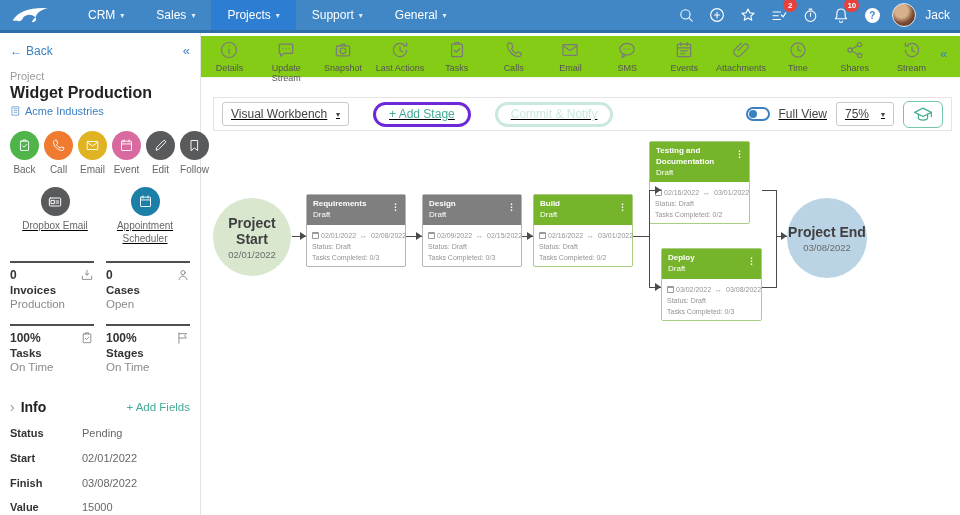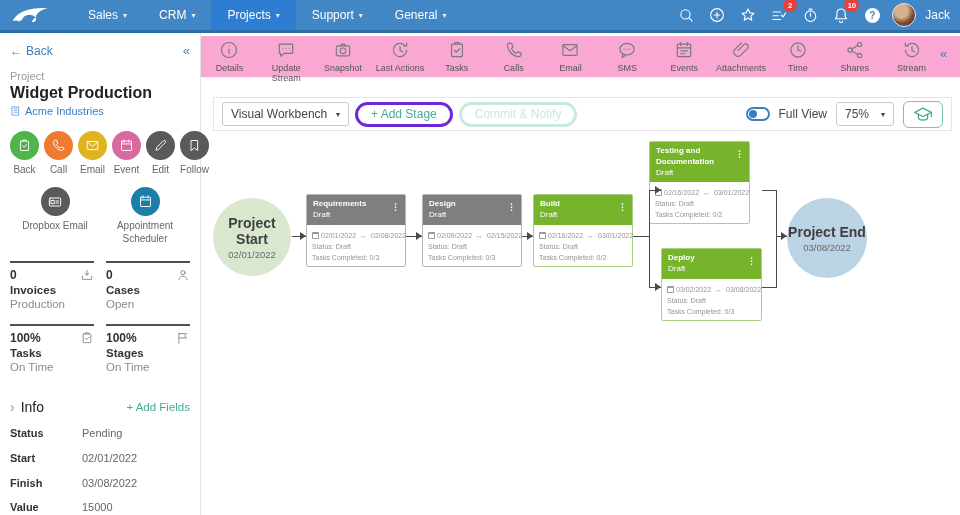--- a/index.html
+++ b/index.html
@@ -15,21 +15,21 @@
   .nav-right{margin-left:auto;display:flex;align-items:center;gap:9px;padding-right:10px;}
   .nav-ico{position:relative;width:22px;height:22px;display:flex;align-items:center;justify-content:center;cursor:pointer;}
   .badge{position:absolute;top:-6px;right:-7px;background:#e8413c;color:#fff;font-size:8px;min-width:14px;height:14px;border-radius:8px;display:flex;align-items:center;justify-content:center;padding:0 3px;font-weight:bold;}
   .help-circ{width:15px;height:15px;border-radius:50%;background:#fff;color:#4186c5;font-size:10px;font-weight:bold;display:flex;align-items:center;justify-content:center;}
   .avatar{width:24px;height:24px;border-radius:50%;background:radial-gradient(circle at 38% 32%, #d9b08c 0 32%, #7a4a33 60%, #4e2f22 100%);border:1px solid #dbe8f4;}
   .user-name{font-size:12px;}
 
   .iw{fill:none;stroke:#fff;stroke-width:1.5;stroke-linecap:round;stroke-linejoin:round;}
 
   
-  .icon-toolbar{position:absolute;left:201px;top:36px;width:759px;height:42px;display:flex;align-items:flex-start;padding-top:4px;border-bottom:1px solid #f2f2f2;background:#f9a8d4;justify-content:space-between;}
+  .icon-toolbar{position:absolute;left:201px;top:36px;width:759px;height:42px;display:flex;align-items:flex-start;padding-top:4px;border-bottom:1px solid #f2f2f2;background:#84cc16;justify-content:space-between;}
   .tb{flex:1;text-align:center;cursor:pointer;}
   .tb svg{display:block;margin:0 auto 3px;}
   .tb-label{font-size:9px;color:#555;}
   .i{fill:none;stroke:#7a7a7a;stroke-width:1.4;stroke-linecap:round;stroke-linejoin:round;}
   .tb-collapse{width:20px;color:#3a7fc1;font-size:13px;padding-top:6px;cursor:pointer;}
   .laquo::before{content:"\00AB";}
 
   
   .left-panel{position:absolute;left:0;top:33px;width:201px;height:482px;border-right:1px solid #e3e3e3;background:#fff;padding:8px 10px;}
   .back-row{display:flex;justify-content:space-between;align-items:center;color:#3a7fc1;font-size:12px;margin-top:2px;}
@@ -40,41 +40,41 @@
   .rec-title{color:#222;font-size:16px;font-weight:bold;margin-top:2px;}
   .account-row{display:flex;align-items:center;gap:4px;margin-top:3px;color:#3a7fc1;font-size:11px;cursor:pointer;}
 
   .actions-row{display:flex;margin-top:14px;gap:5px;}
   .action{width:30px;text-align:center;cursor:pointer;}
   .action-circle{width:29px;height:29px;border-radius:50%;display:flex;align-items:center;justify-content:center;margin:0 auto;}
   .action-label{font-size:10px;color:#666;margin-top:4px;}
   .c-task{background:#4fb54a;} .c-call{background:#ee7b30;} .c-email{background:#e0b322;}
   .c-event{background:#d96a9f;} .c-gray{background:#595a5c;} .c-teal{background:#1c7fa7;}
   .actions-row2{display:flex;margin-top:12px;}
-  .action-wide{flex:1;text-align:center;cursor:pointer;}
+  .action-wide{flex:1;text-align:center;cursor:pointer;text-decoration:underline;}
   .action-wide .action-label{width:90px;margin:4px auto 0;line-height:1.25;}
 
   .stats-grid{display:grid;grid-template-columns:1fr 1fr;column-gap:12px;row-gap:14px;margin-top:16px;}
   .stat{border-top:2px solid #4f4f4f;padding-top:5px;}
   .stat-top{display:flex;justify-content:space-between;align-items:flex-start;}
   .stat-value{font-size:12px;font-weight:bold;color:#333;}
   .stat-label{font-size:11.5px;font-weight:bold;color:#333;margin-top:2px;}
   .stat-sub{font-size:11.5px;color:#8a8a8a;margin-top:2px;}
 
   .info-header{display:flex;justify-content:space-between;align-items:center;margin-top:26px;}
-  .info-title{font-size:14px;font-weight:normal;color:#222;}
+  .info-title{font-size:14px;font-weight:bold;color:#222;}
   .chev::before{content:"\203A";color:#999;margin-right:6px;font-weight:normal;}
   .add-fields{font-size:11.5px;color:#45ab97;cursor:pointer;}
   .info-rows{margin-top:12px;}
   .info-row{display:flex;margin-bottom:11px;}
   .f-label{width:72px;font-size:11px;font-weight:bold;color:#333;line-height:1.25;}
   .f-value{flex:1;font-size:11px;color:#666;line-height:1.25;}
 
   
-  .wb-toolbar{position:absolute;left:213px;top:97px;width:739px;height:34px;border:1px solid #e4e4e4;background:#fff;display:flex;align-items:center;padding:0 8px;gap:6px;}
+  .wb-toolbar{position:absolute;left:213px;top:97px;width:739px;height:34px;border:1px solid #e4e4e4;background:#fff;display:flex;align-items:center;padding:0 8px;gap:24px;text-decoration:underline;}
   .select-box{border:1px solid #c9c9c9;border-radius:3px;height:24px;display:flex;align-items:center;gap:8px;padding:0 8px;font-size:12px;color:#444;cursor:pointer;}
   .select-caret{font-size:8px;color:#444;}
   .pill{border:3px solid #6d28d9;color:#45ab97;border-radius:14px;height:25px;display:flex;align-items:center;padding:0 13px;font-size:12px;cursor:pointer;background:#fff;}
   .pill.disabled{border-color:#c9e9df;color:#c9e9df;cursor:default;}
   .wb-right{margin-left:auto;display:flex;align-items:center;gap:9px;}
   .toggle{width:24px;height:14px;border:2px solid #3a7fc1;border-radius:8px;position:relative;cursor:pointer;}
   .toggle::after{content:"";position:absolute;left:1px;top:1px;width:8px;height:8px;border-radius:50%;background:#3a7fc1;}
   .fullview-label{font-size:12px;color:#444;}
   .cap-btn{width:40px;height:27px;border:1px solid #74c6ae;border-radius:6px;display:flex;align-items:center;justify-content:center;cursor:pointer;background:#fff;}
   .it{fill:none;stroke:#45ab97;stroke-width:1.5;stroke-linecap:round;stroke-linejoin:round;}
@@ -108,24 +108,24 @@
 <body>
 
 <div class="navbar">
   <div class="logo">
     <svg width="46" height="26" viewBox="0 0 60 34">
       <path fill="#ffffff" d="M6 24 C14 12 28 7 52 8 C42 11 38 14 36 20 C30 15 24 16 20 20 C17 23 11 26 6 24 Z M36 20 C38 24 35 27 31 26 C33 23 34 21 36 20 Z M20 20 C19 24 15 26 12 25 C14 23 17 21 20 20 Z"></path>
     </svg>
   </div>
   <div class="nav-menu">
     <div class="nav-item caret-down">
+        <span>CRM</span>
+      </div>
+    <div class="nav-item caret-down">
         <span>Sales</span>
-      </div>
-    <div class="nav-item caret-down">
-        <span>CRM</span>
       </div>
     <div class="nav-item active caret-down">
         <span>Projects</span>
       </div>
     <div class="nav-item caret-down">
         <span>Support</span>
       </div>
     <div class="nav-item caret-down">
         <span>General</span>
       </div>

